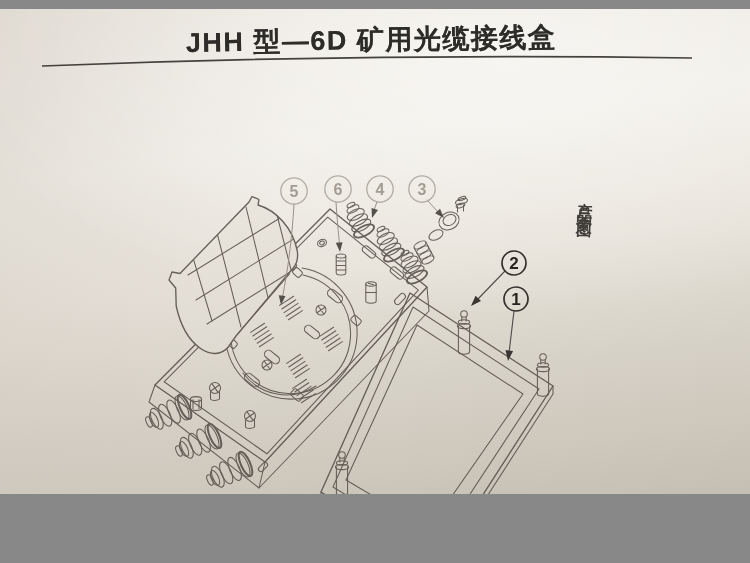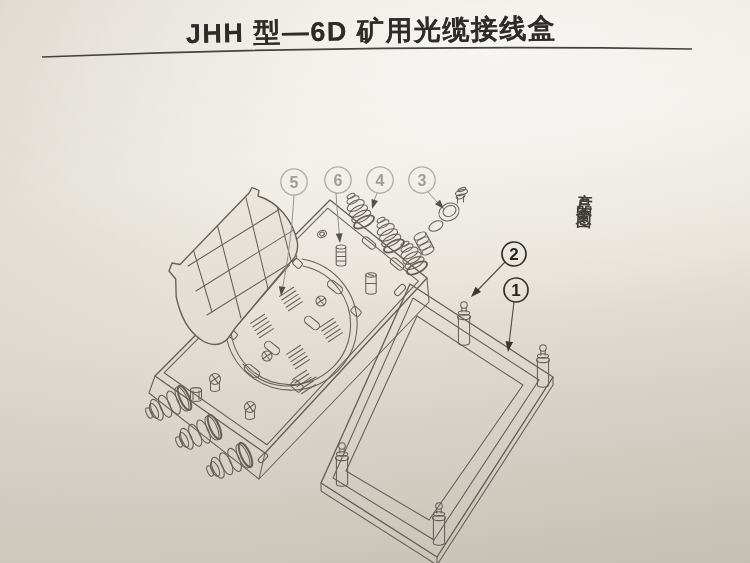--- a/index.html
+++ b/index.html
@@ -1,22 +1,23 @@
 <!DOCTYPE html>
 <html><head>
 <meta charset="utf-8">
 <style>
   html,body{margin:0;padding:0;background:#888;}
   .stage{
-    position:relative;width:750px;height:563px;overflow:hidden;
+    position:relative;width:750px;height:485px;overflow:hidden;
     font-family:"Liberation Sans","DejaVu Sans",sans-serif;
     background:
       radial-gradient(900px 420px at 66% 10%, rgba(255,255,255,.55), rgba(255,255,255,0) 62%),
       linear-gradient(100deg, rgba(196,190,179,.30), rgba(255,255,255,0) 38%),
       linear-gradient(172deg,#e9e4dc 0%,#efece5 30%,#e7e2d9 52%,#d6d1c6 74%,#c5bfb3 100%);
+    margin-top: 9px;
   }
   .title{
     position:absolute;top:13px;left:0;right:8px;text-align:center;
     font-size:27px;font-weight:bold;letter-spacing:1.5px;color:#2e2c29;
     transform:rotate(-0.9deg);
     text-shadow:0 0 .5px rgba(46,44,41,.75);
   }
   .side-label{
     position:absolute;top:181px;left:572px;height:120px;
     writing-mode:vertical-rl;text-orientation:upright;

